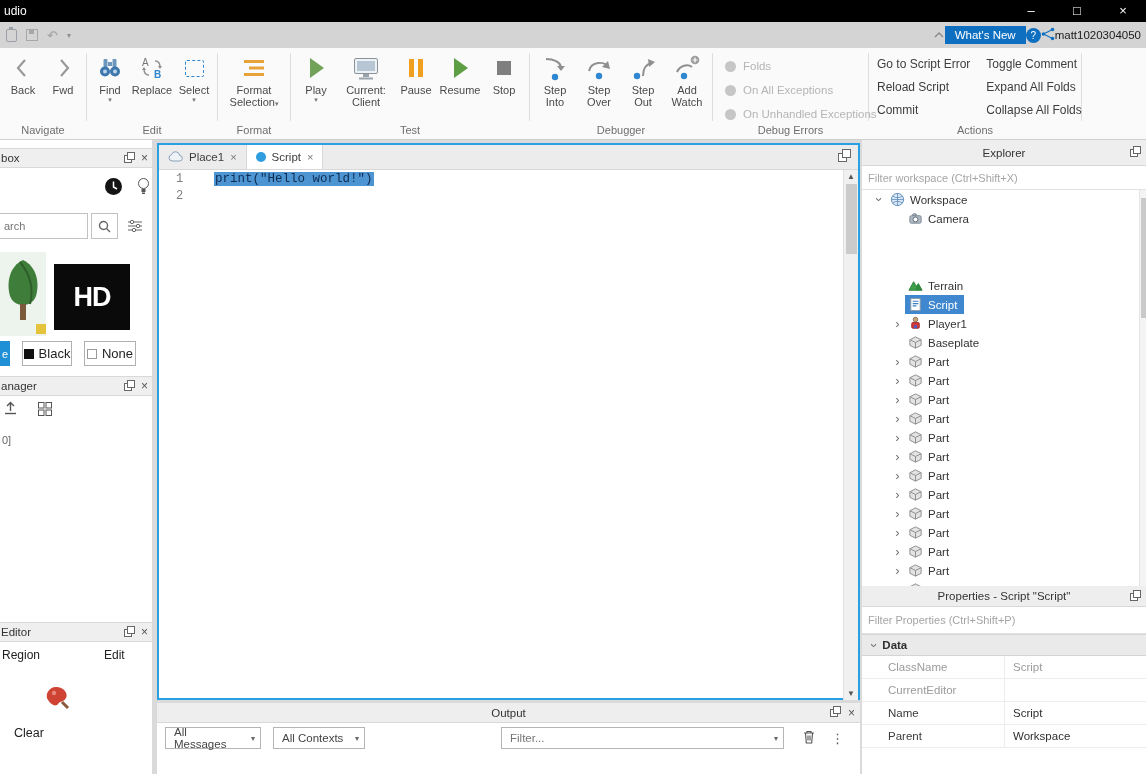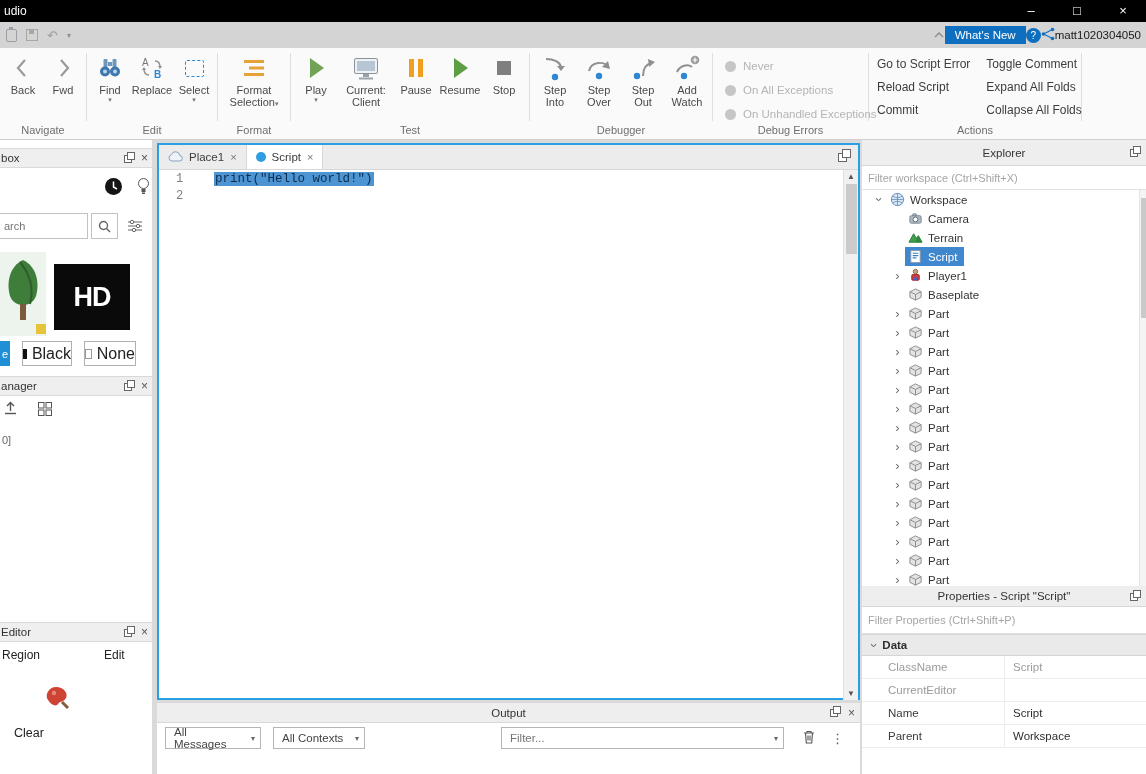--- a/index.html
+++ b/index.html
@@ -64,21 +64,21 @@
   .lp-hicons { position:absolute; right:4px; display:flex; gap:6px; align-items:center; }
   .lp-h1 { top:8px; } .lp-h2 { top:236px; } .lp-h3 { top:482px; }
   .lp-clock { position:absolute; left:104px; top:37px; }
   .lp-bulb { position:absolute; left:137px; top:37px; }
   .lp-search-input { position:absolute; top:73px; left:0; width:88px; height:26px; border:1px solid #c2c2c2; border-left:none; font-size:11px; padding-left:4px; color:#555; font-family:"Liberation Sans",sans-serif; }
   .lp-search-btn { position:absolute; top:73px; left:91px; width:27px; height:26px; border:1px solid #c2c2c2; background:#fff; display:flex; align-items:center; justify-content:center; }
   .lp-filter-icon { position:absolute; top:79px; left:127px; }
   .lp-tree-thumb { position:absolute; top:112px; left:0; width:46px; height:84px; }
   .lp-hd { position:absolute; top:124px; left:54px; width:76px; height:66px; background:#0a0a0a; color:#fff; display:flex; align-items:center; justify-content:center; font-weight:bold; font-size:27px; letter-spacing:-1px; }
   .lp-etab { position:absolute; top:201px; left:0; width:10px; height:25px; background:#1f8fd6; color:#fff; font-size:11px; display:flex; align-items:center; justify-content:center; }
-  .lp-btn { position:absolute; top:201px; height:25px; border:1px solid #b0b0b0; background:#fff; display:flex; align-items:center; justify-content:center; gap:5px; font-size:16px; color:#222; }
+  .lp-btn { position:absolute; top:201px; height:25px; border:1px solid #b0b0b0; background:#fff; display:flex; align-items:center; justify-content:center; gap:5px; font-size:13px; color:#222; }
   .lp-black { left:22px; width:50px; }
   .lp-none { left:84px; width:52px; }
   .swatch-black { width:10px; height:10px; background:#111; }
   .swatch-none { width:10px; height:10px; border:1px solid #9a9a9a; background:#fff; }
   .lp-upload { position:absolute; top:261px; left:3px; }
   .lp-grid { position:absolute; top:261px; left:37px; }
   .lp-idx { position:absolute; top:294px; left:2px; font-size:11px; color:#666; }
   .lp-region { position:absolute; top:508px; left:2px; font-size:12px; color:#222; }
   .lp-edit { position:absolute; top:508px; left:104px; font-size:12px; color:#222; }
   .lp-paint { position:absolute; top:540px; left:40px; }
@@ -360,21 +360,21 @@
         </div>
       </div>
       <div class="group-label">Debugger</div>
     </div>
     <div class="vsep"></div>
 
     <div class="ribbon-group g-debugerr">
       <div class="derows">
         <div class="derow">
           <span class="radio-dot"></span>
-          <span class="delabel">Never</span>
+          <span class="delabel">Folds</span>
         </div>
         <div class="derow">
           <span class="radio-dot"></span>
           <span class="delabel">On All Exceptions</span>
         </div>
         <div class="derow">
           <span class="radio-dot"></span>
           <span class="delabel">On Unhandled Exceptions</span>
         </div>
       </div>
@@ -594,21 +594,21 @@
             <span class="tree-ico">
               <svg width="15" height="15" viewBox="0 0 16 16">
                 <rect x="5" y="3" width="4" height="2.5" rx="0.8" fill="#aeb8c2" stroke="#7d8894"></rect>
                 <rect x="2" y="5" width="12" height="8" rx="1.5" fill="#aeb8c2" stroke="#7d8894"></rect>
                 <circle cx="8" cy="9" r="2.6" fill="#fff" stroke="#5b6773"></circle>
               </svg>
             </span>
             <span>Camera</span>
           </span>
         </div>
-        <div class="tree-row" style="padding-left: 28px;">
+        <div class="tree-row" style="padding-left: 28px; margin-top: 48px;">
           <span class="tree-exp"></span>
           <span class="tree-content">
             <span class="tree-ico">
               <svg width="15" height="15" viewBox="0 0 16 16">
                 <path d="M1 13 L6 4 L9 9 L11 6 L15 13 Z" fill="#3fa04c" stroke="#2c7a38"></path>
                 <path d="M9 9 L11 6 L15 13 L8 13 Z" fill="#2e8a3c"></path>
               </svg>
             </span>
             <span>Terrain</span>
           </span>

